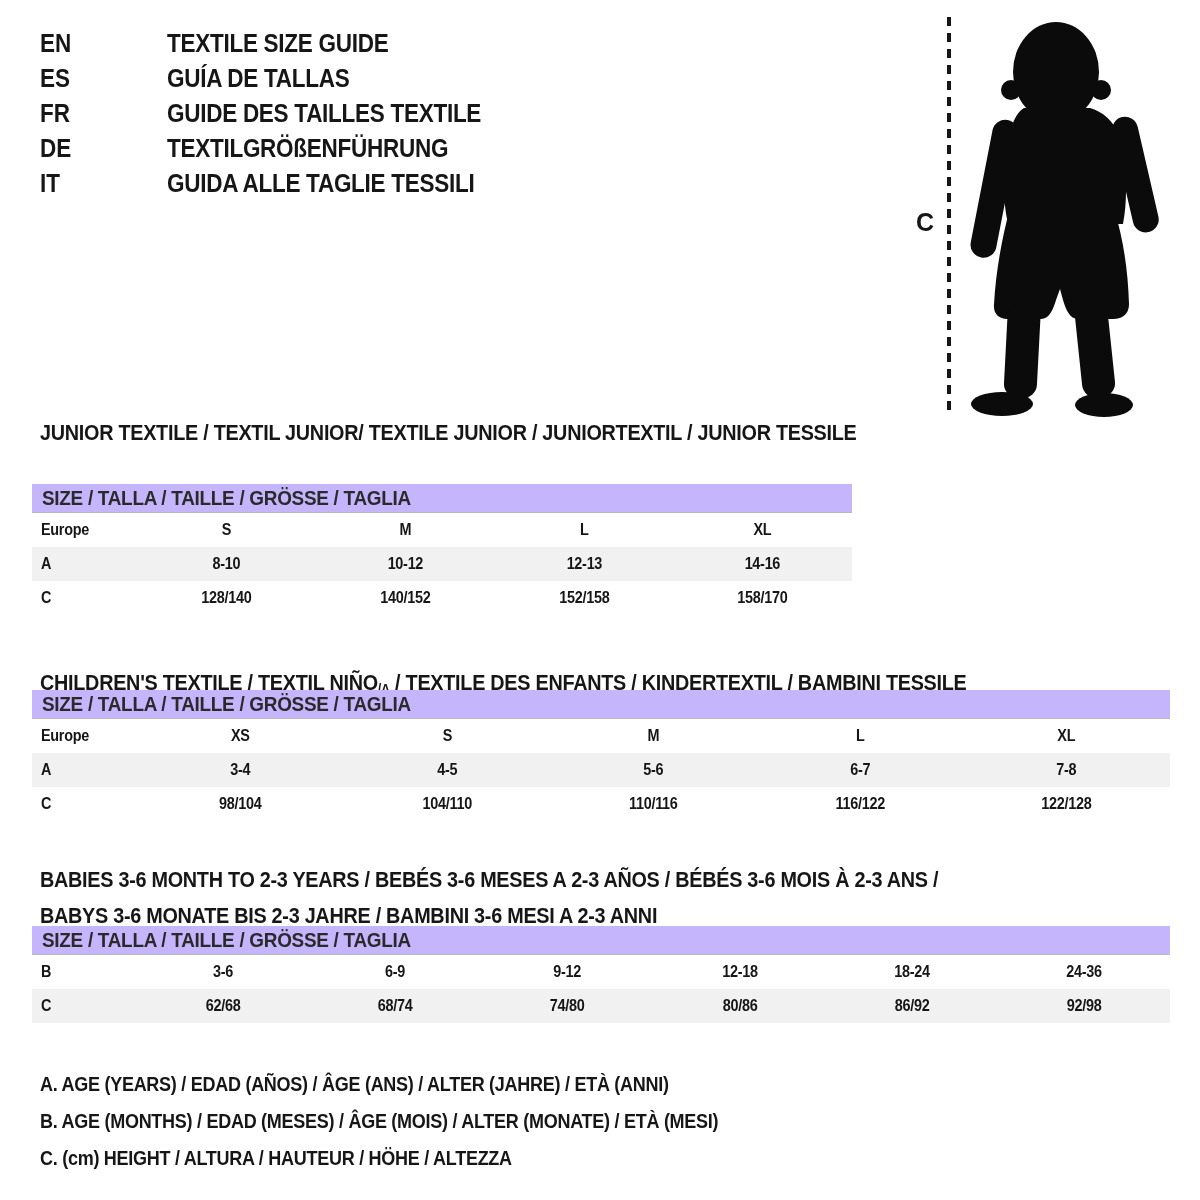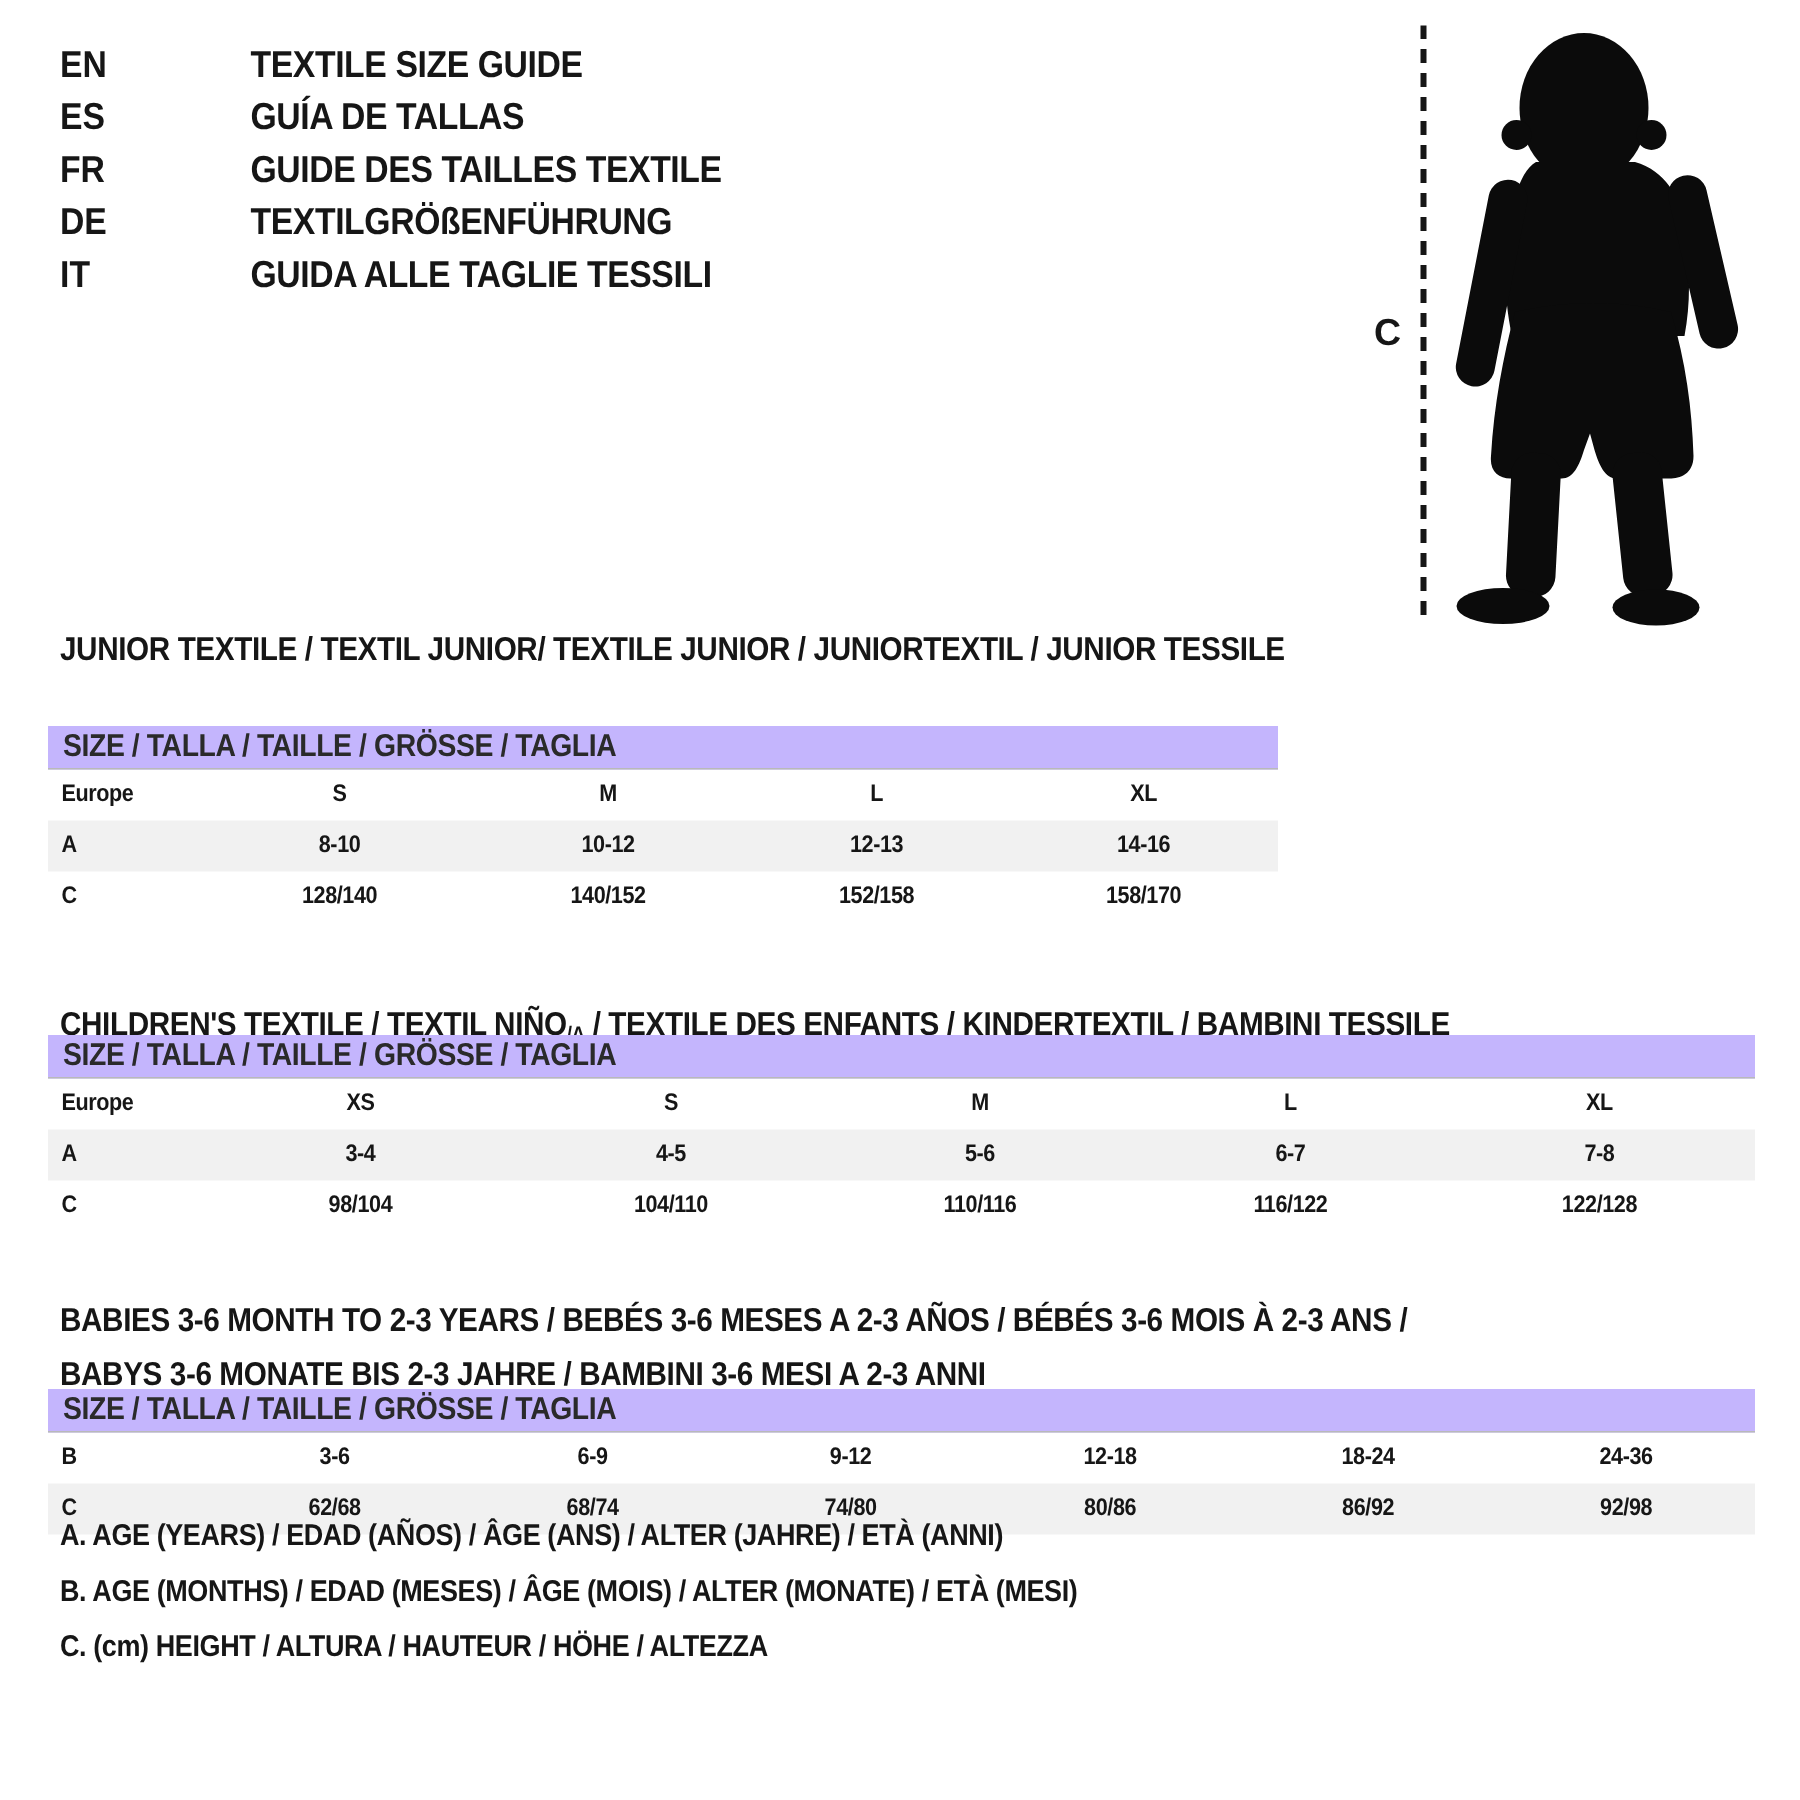--- a/index.html
+++ b/index.html
@@ -41,21 +41,21 @@
     display:flex;align-items:center;padding-left:10px;font-size:21px;color:#2a2a2a;
   }
   .trow{display:grid;height:34px;align-items:center;text-align:center;font-size:16px;}
   .g5{grid-template-columns:105px repeat(4,1fr);}
   .g6{grid-template-columns:105px repeat(5,1fr);}
   .g7{grid-template-columns:105px repeat(6,1fr);}
   .trow .lbl{text-align:left;padding-left:10px;transform:scaleX(0.9);transform-origin:0 50%;letter-spacing:-0.3px;}
   .shade{background:#f1f1f1;}
 
   
-  .legend{position:absolute;left:40px;top:1006px;font-size:20px;line-height:37px;}
+  .legend{position:absolute;left:40px;top:1066px;font-size:20px;line-height:37px;}
 </style>
 </head>
 <body>
 
 <div class="lang">
   <div class="lang-row">
     <span class="lang-code">EN</span>
     <span class="sx">TEXTILE SIZE GUIDE</span>
   </div>
   <div class="lang-row">

